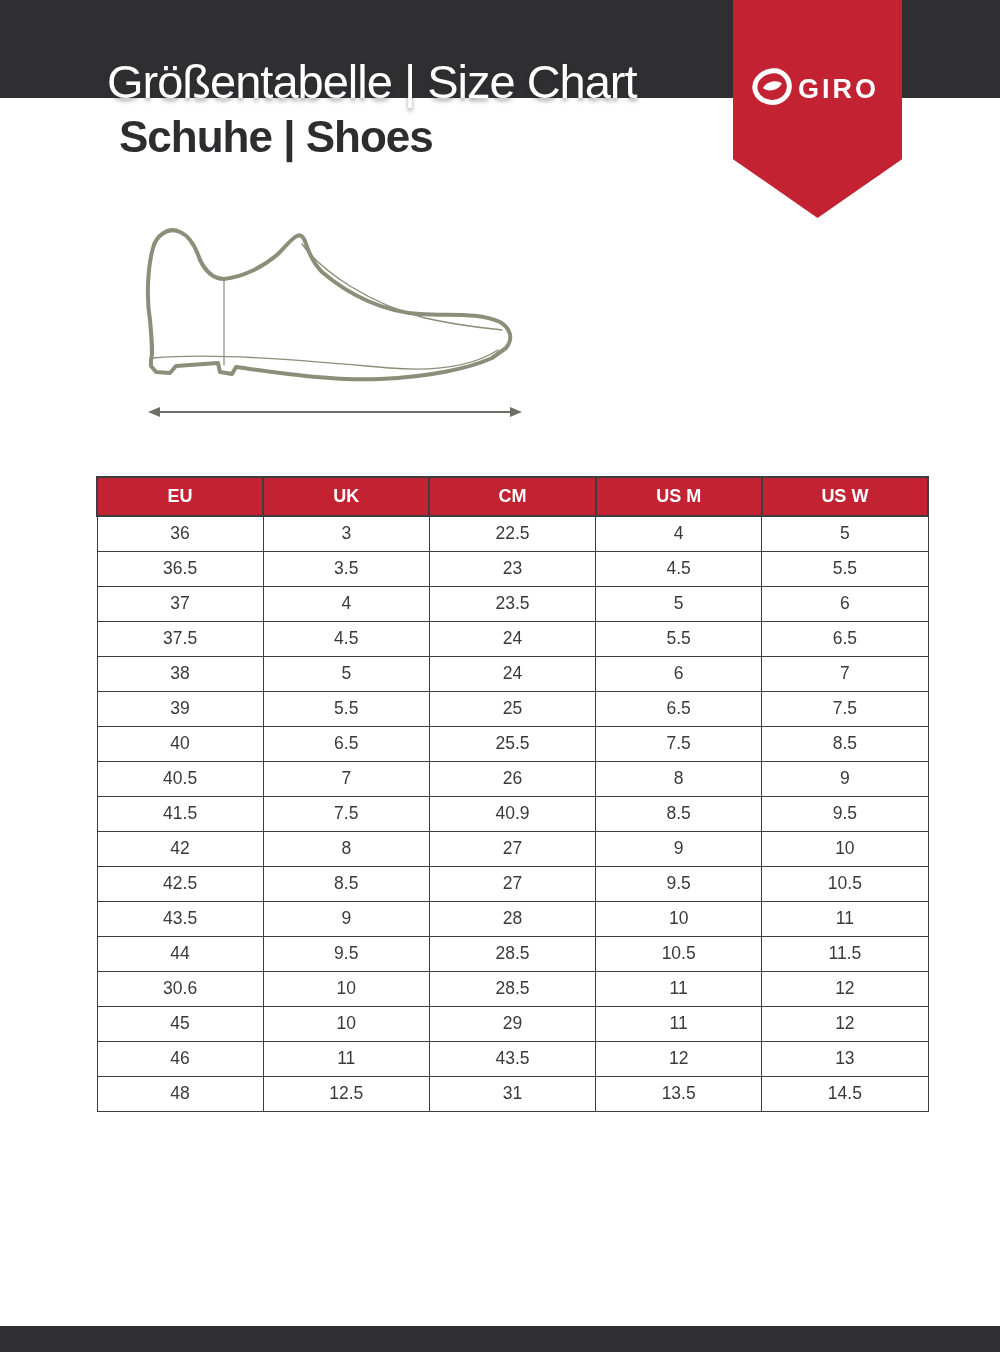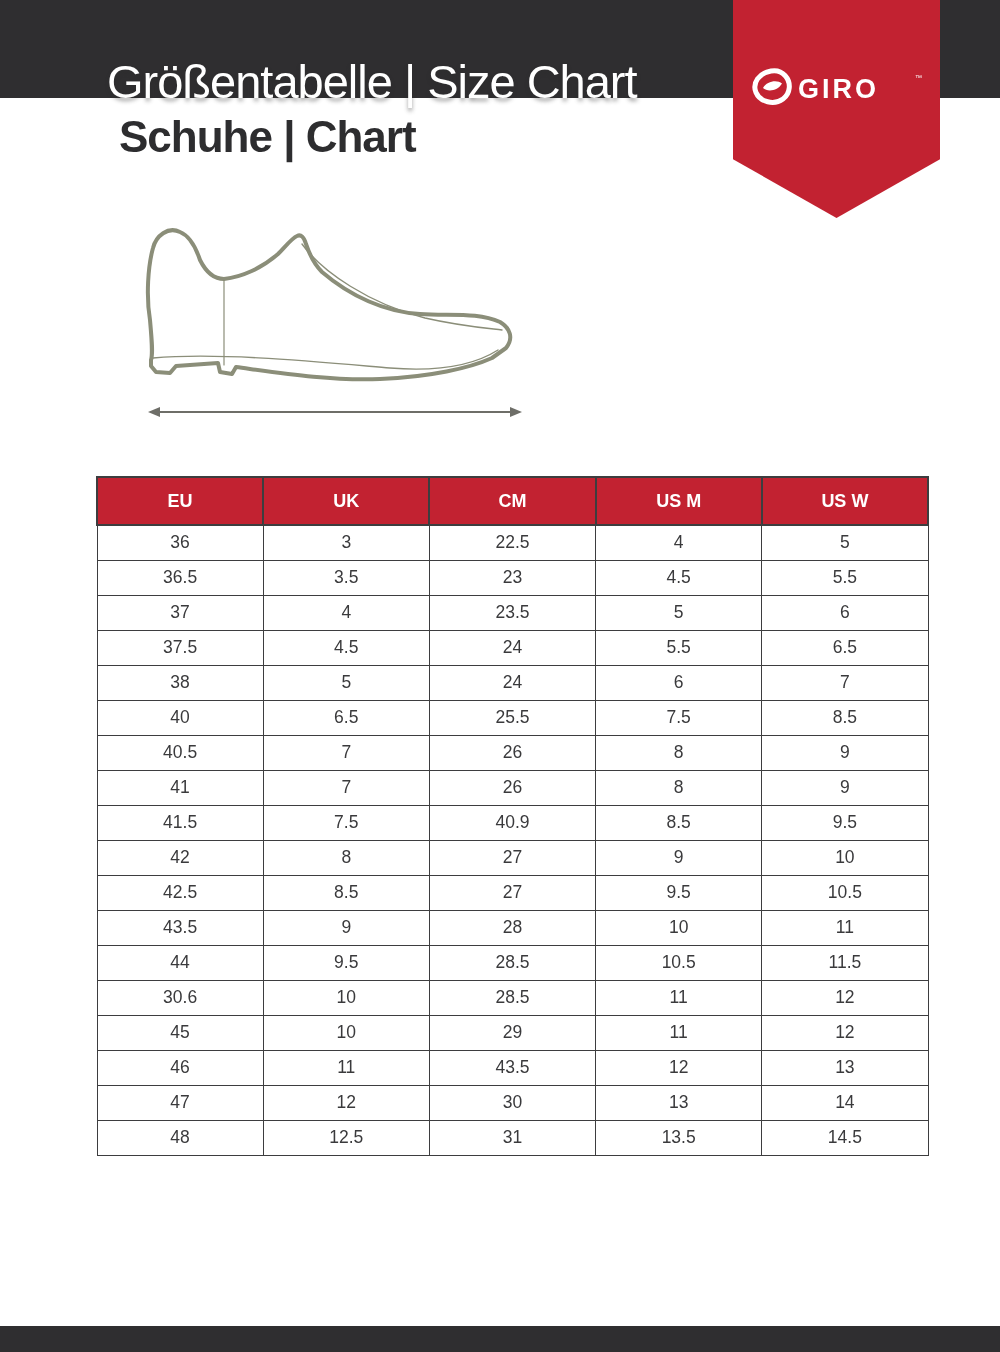--- a/index.html
+++ b/index.html
@@ -25,57 +25,57 @@
     text-shadow:0 3px 4px rgba(45,45,45,0.45);
     z-index:3;
   }
   .subtitle {
     position:absolute; left:119px; top:112px;
     font-size:44px; font-weight:700; letter-spacing:-1px;
     color:#2d2d2f; white-space:nowrap;
     z-index:3;
   }
   .ribbon {
-    position:absolute; left:733px; top:0; width:207px; height:218px;
+    position:absolute; left:733px; top:0; width:169px; height:218px;
     background:#c22231;
     clip-path:polygon(0 0, 100% 0, 100% 73%, 50% 100%, 0 73%);
     z-index:4;
   }
   .ribbon svg.logo {
     position:absolute; left:17px; top:66px; width:172px; height:44px;
   }
   .shoe-wrap {
     position:absolute; left:140px; top:222px; width:390px; height:200px;
     z-index:2;
   }
   .size-table {
     position:absolute; left:96px; top:476px; width:833px;
     border-collapse:collapse; table-layout:fixed;
     z-index:2;
   }
   .size-table th {
     background:#c22231; color:#ffffff;
     font-size:18px; font-weight:700;
-    height:48px; text-align:center; vertical-align:middle;
+    height:39px; text-align:center; vertical-align:middle;
     border:2px solid #3d3d3f;
   }
   .size-table td {
     color:#3a3a3c; font-size:17.5px; font-weight:400;
     height:35px; text-align:center; vertical-align:middle;
     background:#ffffff;
     border:1.6px solid #3d3d3f;
   }
 </style>
 </head>
 <body>
 
 <div class="topbar"></div>
 
 <div class="title">Größentabelle | Size Chart</div>
-<div class="subtitle">Schuhe | Chart</div>
+<div class="subtitle">Schuhe | Shoes</div>
 
 <div class="ribbon">
   <svg class="logo" viewBox="0 0 344 88" aria-hidden="true">
 
     <g>
       <path d="M42,10 C18,14 4,34 12,53 C20,72 48,79 66,66 C81,55 83,33 70,19 C62,10 53,8 42,10 Z" fill="none" stroke="#ffffff" stroke-width="10" stroke-linejoin="round"></path>
       <path d="M26,44 C34,30 54,27 64,35 C56,49 36,53 26,44 Z" fill="#ffffff"></path>
     </g>
 
     <text x="96" y="64" font-family="Liberation Sans, sans-serif" font-size="54" font-weight="bold" letter-spacing="6" fill="#ffffff">GIRO</text>
@@ -163,41 +163,41 @@
         <td>6.5</td>
       </tr>
       <tr>
         <td>38</td>
         <td>5</td>
         <td>24</td>
         <td>6</td>
         <td>7</td>
       </tr>
       <tr>
+        <td>39</td>
+        <td>5.5</td>
+        <td>25</td>
+        <td>6.5</td>
+        <td>7.5</td>
+      </tr>
+      <tr>
         <td>40</td>
         <td>6.5</td>
         <td>25.5</td>
         <td>7.5</td>
         <td>8.5</td>
       </tr>
       <tr>
         <td>40.5</td>
         <td>7</td>
         <td>26</td>
         <td>8</td>
         <td>9</td>
       </tr>
       <tr>
-        <td>41</td>
-        <td>7</td>
-        <td>26</td>
-        <td>8</td>
-        <td>9</td>
-      </tr>
-      <tr>
         <td>41.5</td>
         <td>7.5</td>
         <td>40.9</td>
         <td>8.5</td>
         <td>9.5</td>
       </tr>
       <tr>
         <td>42</td>
         <td>8</td>
         <td>27</td>
@@ -240,27 +240,20 @@
         <td>12</td>
       </tr>
       <tr>
         <td>46</td>
         <td>11</td>
         <td>43.5</td>
         <td>12</td>
         <td>13</td>
       </tr>
       <tr>
-        <td>47</td>
-        <td>12</td>
-        <td>30</td>
-        <td>13</td>
-        <td>14</td>
-      </tr>
-      <tr>
         <td>48</td>
         <td>12.5</td>
         <td>31</td>
         <td>13.5</td>
         <td>14.5</td>
       </tr>
     </tbody>
 </table>
 
 <div class="footerbar"></div>

